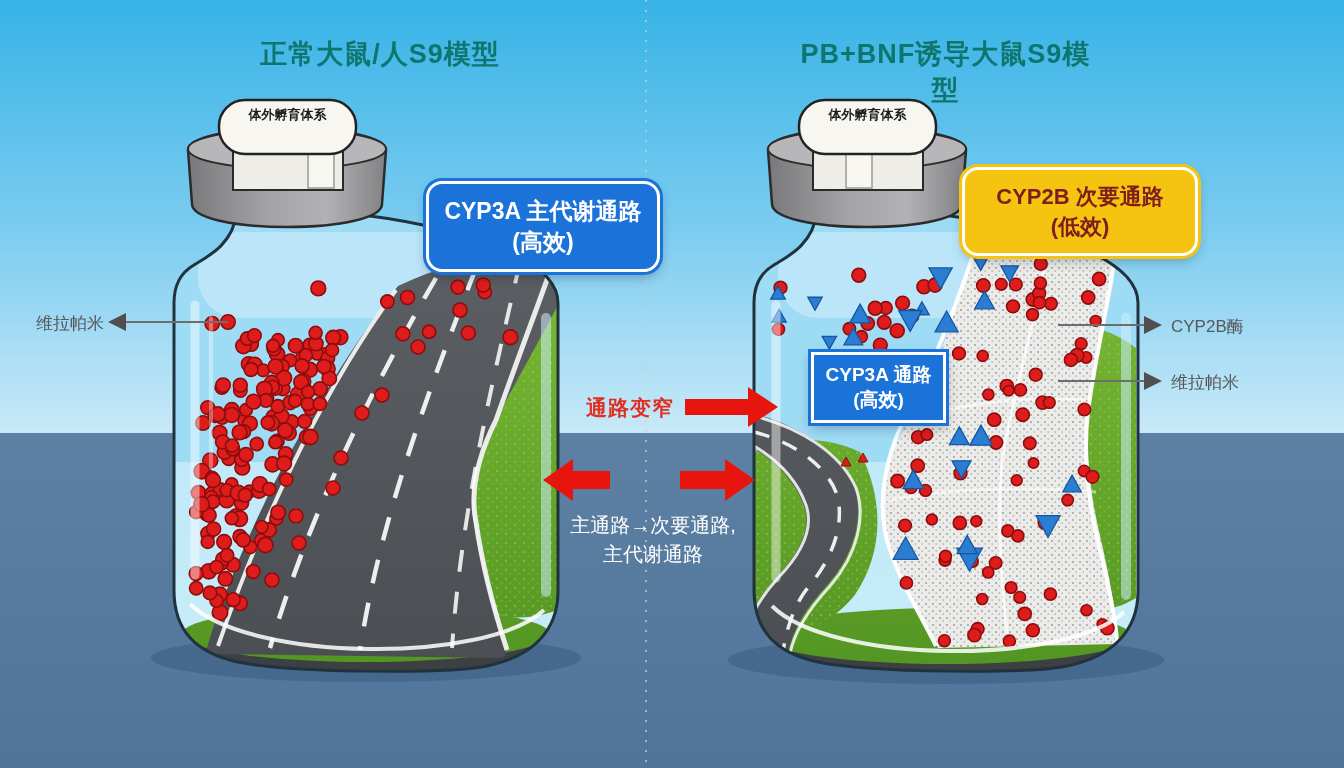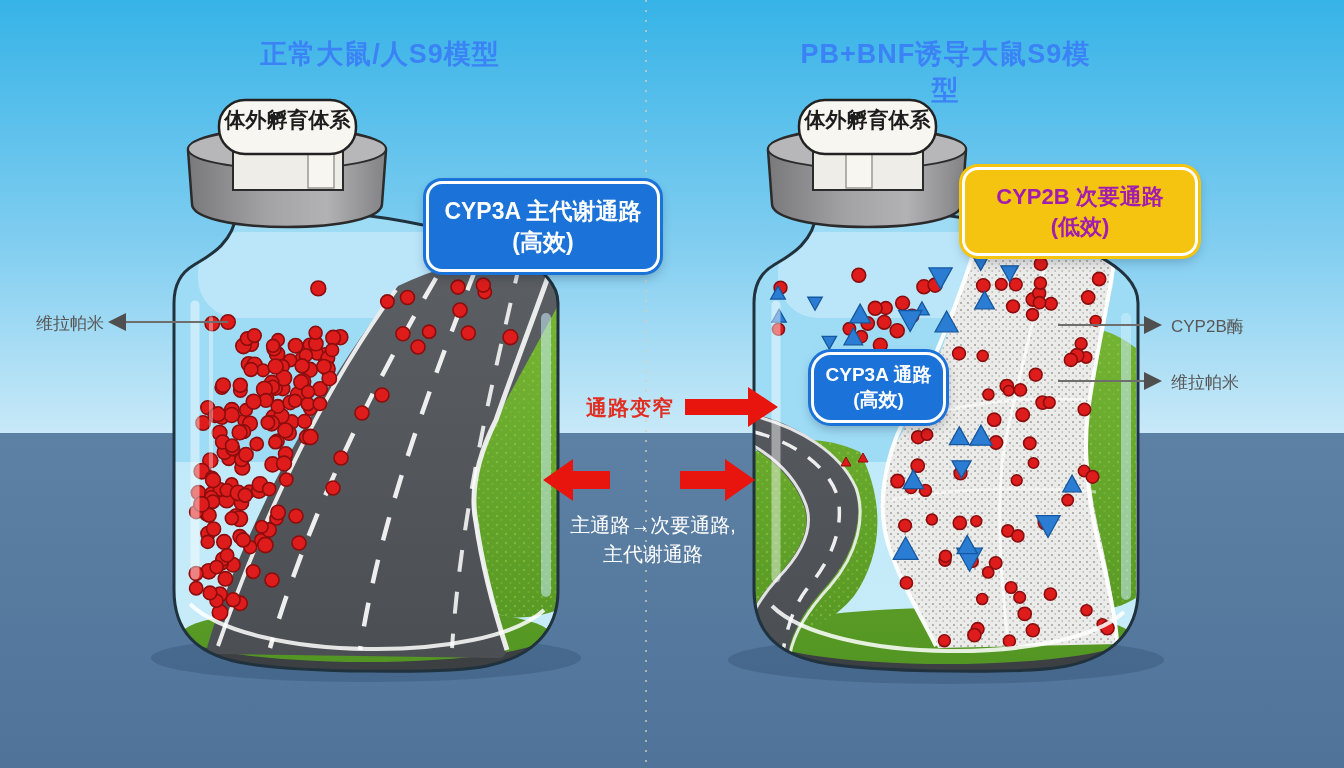--- a/index.html
+++ b/index.html
@@ -2,36 +2,36 @@
 <html style="--sky-top: #38b4e8; --sky-bottom: #cdeaf8; --ground: #56799d; --badge-blue: #1b72d8; --badge-yellow: #f4c411; --arrow-red: #e8140e; --label-gray: #585858; --narrow-text-red: #e02f22; --road-gray: #54585c; --grass-green: #6cad2d; --gravel-gray: #ebebe9; --molecule-red: #de1c1c; --triangle-blue: #2b7cd3;"><head>
 <meta charset="utf-8">
 <style>
   html,body{margin:0;padding:0;background:#222;}
   .stage{
     position:relative;width:1344px;height:768px;overflow:hidden;
     font-family:"Liberation Sans",sans-serif;background:#fff;
   }
   .stage svg{position:absolute;left:0;top:0;}
   .txt{position:absolute;box-sizing:border-box;}
-  .title{font-size:27px;font-weight:bold;color:#3b82f6;text-align:center;letter-spacing:1px;}
+  .title{font-size:27px;font-weight:bold;color:#0f766e;text-align:center;letter-spacing:1px;}
   #title-left{left:225px;top:36px;width:310px;}
   #title-right{left:788px;top:36px;width:315px;}
-  .cap-label{font-size:21px;font-weight:bold;color:#1d1d1d;text-align:center;}
+  .cap-label{font-size:13px;font-weight:bold;color:#1d1d1d;text-align:center;}
   #cap-label-left{left:219px;top:106px;width:137px;}
   #cap-label-right{left:799px;top:106px;width:137px;}
   .badge{
     position:absolute;text-align:center;font-weight:bold;color:#fff;
     border:3px solid #fff;border-radius:16px;box-sizing:border-box;
     display:flex;flex-direction:column;justify-content:center;gap:5px;line-height:1.15;
   }
   .badge.blue{background:var(--badge-blue);box-shadow:0 0 0 3px var(--badge-blue),0 5px 12px rgba(10,20,40,.30);margin-left:28px;}
-  .badge.yellow{background:var(--badge-yellow);color:#a21caf;box-shadow:0 0 0 3px var(--badge-yellow),0 5px 12px rgba(10,20,40,.25);}
+  .badge.yellow{background:var(--badge-yellow);color:#7f1d1d;box-shadow:0 0 0 3px var(--badge-yellow),0 5px 12px rgba(10,20,40,.25);}
   #badge-left-main{left:398px;top:181px;width:234px;height:91px;font-size:23px;}
   #badge-right-secondary{left:962px;top:167px;width:236px;height:89px;font-size:22px;}
-  #badge-right-primary{left:783px;top:352px;width:135px;height:71px;font-size:19px;border-radius:20px;gap:3px;}
+  #badge-right-primary{left:783px;top:352px;width:135px;height:71px;font-size:19px;border-radius:0;gap:3px;}
   .gray-label{font-size:17px;color:var(--label-gray);}
   #label-verapamil-left{left:16px;top:312px;width:88px;text-align:right;}
   #label-cyp2b-right{left:1171px;top:315px;width:130px;}
   #label-verapamil-right{left:1171px;top:371px;width:130px;}
   #text-narrowing{left:586px;top:394px;width:94px;font-size:21px;font-weight:bold;color:var(--narrow-text-red);letter-spacing:1px;}
   #text-shift{left:546px;top:511px;width:214px;text-align:center;font-size:20px;color:#ffffff;line-height:29px;}
 </style>
 </head>
 <body>
 

